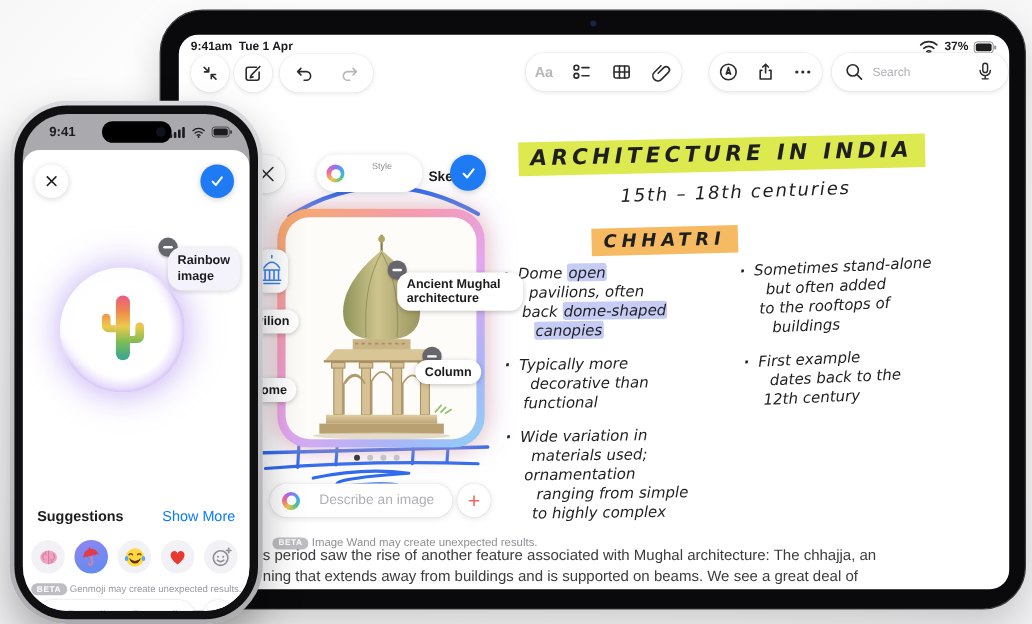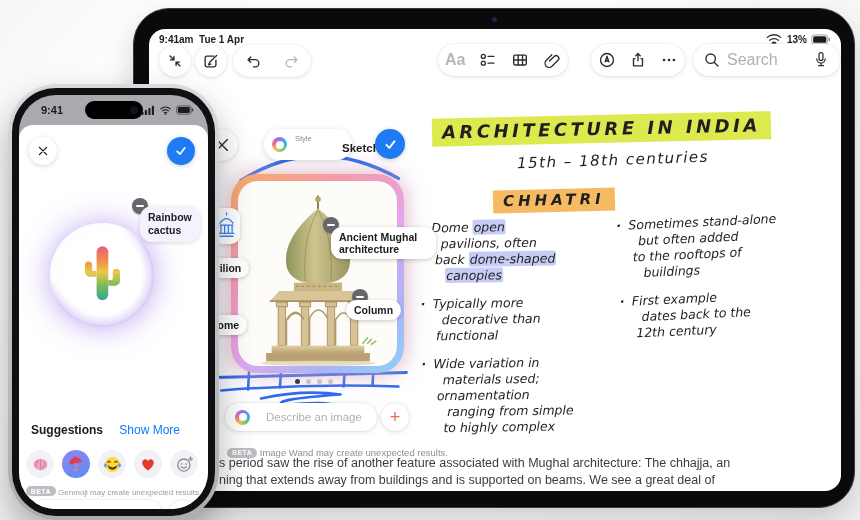--- a/index.html
+++ b/index.html
@@ -13,21 +13,21 @@
   .ipad-screen { position:absolute; left:15px; top:20px; right:13px; bottom:16px; background:#ffffff; border-radius:16px; overflow:hidden; }
 
   .ipad-status { position:absolute; top:3px; left:10px; right:10px; height:14px; font-size:10px; font-weight:700; color:#1c1c1e; display:flex; justify-content:space-between; align-items:center; }
   .ipad-status .right { display:flex; align-items:center; gap:4px; font-weight:600; }
 
   .circle-btn { position:absolute; width:32px; height:32px; border-radius:50%; background:#fff; box-shadow:0 0 0 .5px rgba(0,0,0,.06), 0 1px 4px rgba(0,0,0,.10); display:flex; align-items:center; justify-content:center; }
   .pill { position:absolute; height:32px; border-radius:16px; background:#fff; box-shadow:0 0 0 .5px rgba(0,0,0,.06), 0 1px 4px rgba(0,0,0,.10); display:flex; align-items:center; justify-content:space-around; }
   .ic { width:18px; height:18px; display:block; }
   .ic path, .ic circle, .ic rect, .ic line, .ic polyline { fill:none; stroke:#2c2c2e; stroke-width:1.5; stroke-linecap:round; stroke-linejoin:round; }
   .ic.dim path, .ic.dim circle, .ic.dim rect, .ic.dim line, .ic.dim polyline { stroke:#b6b6bb; }
-  .aa { font-size:16px; font-weight:600; color:#b6b6bb; }
+  .aa { font-size:12px; font-weight:600; color:#b6b6bb; }
 
   .note-title { position:absolute; left:70px; top:46px; font-size:21px; font-weight:700; color:#1c1c1e; letter-spacing:.2px; }
 
   
   .hw { font-family:"DejaVu Sans", sans-serif; font-style:italic; color:#1f1f22; }
   .hl-yellow { position:absolute; left:283px; top:86px; background:#dce94f; padding:3px 10px 4px; transform:rotate(-1.3deg); font-size:18px; font-weight:600; letter-spacing:3.5px; }
   .hw-sub { position:absolute; left:368px; top:122px; font-size:15px; letter-spacing:1.5px; transform:rotate(-2deg); }
   .hl-orange { position:absolute; left:344px; top:160px; background:#f6bb62; padding:2px 10px 3px; transform:rotate(-1.5deg); font-size:15px; font-weight:600; letter-spacing:4px; }
   .col { position:absolute; font-size:12.5px; line-height:16px; }
   .col-left { left:272px; top:190px; width:205px; transform:rotate(-.8deg); }
@@ -59,21 +59,21 @@
   .describe-pill { position:absolute; left:76px; top:374px; width:152px; height:28px; border-radius:14px; background:#fff; box-shadow:0 0 0 .5px rgba(0,0,0,.07), 0 1px 5px rgba(0,0,0,.12); display:flex; align-items:center; gap:16px; padding:0 10px; }
   .placeholder { color:#b0b0b6; font-size:11.5px; white-space:nowrap; }
   .plus-btn { position:absolute; left:232px; top:374px; width:28px; height:28px; border-radius:50%; background:#fff; box-shadow:0 0 0 .5px rgba(0,0,0,.07), 0 1px 5px rgba(0,0,0,.12); color:#f2665c; font-size:18px; font-weight:400; display:flex; align-items:center; justify-content:center; line-height:1; }
 
   .beta-badge { display:inline-block; background:#bdbdc3; color:#fff; font-size:7px; font-weight:700; padding:1.5px 5px; border-radius:7px; letter-spacing:.4px; vertical-align:1px; }
   .beta-line { position:absolute; left:78px; top:418px; font-size:9.5px; color:#8e8e93; }
   .typed { position:absolute; left:70px; font-size:12.5px; color:#3c3c3e; white-space:nowrap; }
 
   
   .x-btn { left:57px; top:100px; }
-  .style-pill { position:absolute; left:115px; top:100px; width:88px; height:31px; border-radius:16px; background:#fff; box-shadow:0 1px 6px rgba(0,0,0,.14); display:flex; align-items:center; gap:8px; padding:0 8px; }
+  .style-pill { position:absolute; left:115px; top:100px; width:88px; height:31px; border-radius:16px; background:#fff; box-shadow:0 1px 6px rgba(0,0,0,.14); display:flex; align-items:center; gap:23px; padding:0 8px; }
   .style-txt { line-height:1.05; }
   .style-txt .lab { font-size:7.5px; color:#8e8e93; }
   .style-txt .val { font-size:11.5px; font-weight:700; color:#1c1c1e;margin-left:47px; }
   .check-btn { position:absolute; width:30px; height:30px; border-radius:50%; background:#1f7bf4; box-shadow:0 1px 5px rgba(0,0,0,.2); display:flex; align-items:center; justify-content:center; }
   .check-btn.ipad-check { left:226px; top:100px; }
 
   
   .iphone { position:absolute; left:8px; top:84px; width:211px; height:436px; background:linear-gradient(180deg,#d9d9de,#ababb0); border-radius:48px; padding:4px; box-shadow:0 16px 34px rgba(0,0,0,.30); z-index:10; }
   .iphone-inner { width:100%; height:100%; background:#101012; border-radius:44px; padding:7px; }
   .iphone-screen { width:100%; height:100%; background:#a9a9ae; border-radius:37px; overflow:hidden; position:relative; }
@@ -85,21 +85,21 @@
   .sheet { position:absolute; left:0; right:0; top:30px; bottom:0; background:#fff; border-radius:14px 14px 0 0; }
   .sheet .x-circle { position:absolute; left:10px; top:12px; width:28px; height:28px; border-radius:50%; background:#fff; box-shadow:0 1px 5px rgba(0,0,0,.16); display:flex; align-items:center; justify-content:center; }
   .sheet .check-btn { left:148px; top:12px; width:28px; height:28px; }
   .bubble-glow { position:absolute; left:24px; top:92px; width:118px; height:118px; border-radius:50%; background:radial-gradient(circle,#cdbdf4 30%,rgba(205,189,244,0) 72%); filter:blur(6px); }
   .bubble { position:absolute; left:31px; top:98px; width:104px; height:104px; border-radius:50%;
     background:radial-gradient(circle at 35% 28%, rgba(255,255,255,.95) 0 42%, rgba(255,255,255,0) 58%),
                radial-gradient(circle, #ffffff 54%, #e9defb 66%, #c9b4f2 74%, #f2bede 81%, #b9d3f8 87%, rgba(255,255,255,.2) 94%);
     box-shadow:0 0 26px 8px rgba(182,156,243,.40); display:flex; align-items:center; justify-content:center; }
   .gen-tag { position:absolute; left:121px; top:81px; width:60px; border-radius:12px; background:#f4f2fb; box-shadow:0 1px 4px rgba(0,0,0,.14); font-size:10.5px; font-weight:700; color:#1c1c1e; padding:5px 8px; line-height:13px; }
   .gen-minus { left:113px; top:73px; }
-  .sug-head { position:absolute; left:12px; right:28px; top:298px; display:flex; justify-content:space-between; align-items:flex-end; }
+  .sug-head { position:absolute; left:12px; right:12px; top:298px; display:flex; justify-content:space-between; align-items:flex-end; }
   .sug-title { font-size:12px; font-weight:700; color:#1c1c1e; }
   .show-more { font-size:12px; color:#0a7aff; }
   .emoji-row { position:absolute; left:7px; top:325px; display:flex; gap:8px; }
   .emoji-cell { width:28px; height:28px; border-radius:50%; background:#f2f2f6; display:flex; align-items:center; justify-content:center; }
   .emoji-cell.grad { background:linear-gradient(160deg,#8f86f2,#5d8cf0); }
   .ip-beta { position:absolute; left:0; right:0; top:361px; text-align:center; font-size:8px; color:#9a9aa0; }
   .ip-input { position:absolute; left:11px; top:375px; width:132px; height:26px; border-radius:13px; background:#fff; box-shadow:0 0 0 .5px rgba(0,0,0,.08), 0 1px 4px rgba(0,0,0,.10); display:flex; align-items:center; gap:5px; padding:0 8px; }
   .ip-input .placeholder { font-size:10.5px; }
   .person-btn { position:absolute; left:150px; top:375px; width:26px; height:26px; border-radius:50%; background:#fff; box-shadow:0 0 0 .5px rgba(0,0,0,.08), 0 1px 4px rgba(0,0,0,.10); display:flex; align-items:center; justify-content:center; }
 </style>
@@ -115,21 +115,21 @@
       <div class="ipad-status">
         <span>
           <span>9:41am</span>&nbsp;
           <span>Tue 1 Apr</span>
         </span>
         <span class="right">
           <svg class="ic" width="13" height="11" viewBox="0 0 20 16">
               <path d="M2.5 6.2a11 11 0 0 1 15 0M5.3 9.4a7 7 0 0 1 9.4 0M8.1 12.4a3 3 0 0 1 3.8 0" stroke="#1c1c1e"></path>
               <circle cx="10" cy="14.6" r="1.1" fill="#1c1c1e" stroke="none"></circle>
             </svg>
-          <span>13%</span>
+          <span>37%</span>
           <svg width="20" height="11" viewBox="0 0 24 13">
               <rect x="1" y="1" width="19" height="11" rx="3" fill="none" stroke="#8e8e93"></rect>
               <rect x="2.6" y="2.6" width="15.8" height="7.8" rx="1.8" fill="#1c1c1e"></rect>
               <rect x="21" y="4.5" width="2" height="4" rx="1" fill="#8e8e93"></rect>
             </svg>
         </span>
       </div>
 
       <div class="circle-btn" style="left:10px; top:16px;">
         <svg class="ic" viewBox="0 0 20 20">
@@ -179,21 +179,21 @@
             <circle cx="4.5" cy="10" r="1.5" fill="#2c2c2e"></circle>
             <circle cx="10" cy="10" r="1.5" fill="#2c2c2e"></circle>
             <circle cx="15.5" cy="10" r="1.5" fill="#2c2c2e"></circle>
           </svg>
       </div>
       <div class="pill" style="left:544px; top:15px; width:147px; justify-content:flex-start; gap:6px; padding:0 10px;">
         <svg class="ic" width="14" height="14" viewBox="0 0 20 20">
             <circle cx="8.5" cy="8.5" r="5.2" stroke="#8e8e93"></circle>
             <path d="M12.4 12.4 L16.6 16.6" stroke="#8e8e93"></path>
           </svg>
-        <span class="placeholder" style="font-size:16px; flex:1;">Search</span>
+        <span class="placeholder" style="font-size:10px; flex:1;">Search</span>
         <svg class="ic" width="13" height="15" viewBox="0 0 20 22">
             <rect x="7.6" y="2" width="4.8" height="9.5" rx="2.4" stroke="#8e8e93"></rect>
             <path d="M4.8 9.5 a5.2 5.2 0 0 0 10.4 0 M10 14.7 V18 M7 18 h6" stroke="#8e8e93"></path>
           </svg>
       </div>
 
 
       <div class="hl-yellow hw">ARCHITECTURE IN INDIA</div>
       <div class="hw-sub hw">15th – 18th centuries</div>
       <div class="hl-orange hw">CHHATRI</div>
@@ -406,21 +406,21 @@
                     <stop offset=".72" stop-color="#7dbb57"></stop>
                   <stop offset=".95" stop-color="#3fa98c"></stop>
                 </linearGradient>
               </defs>
               <rect x="24" y="8" width="13" height="60" rx="6.5" fill="url(#cact)"></rect>
               <path d="M24 42 h-7 a6 6 0 0 1 -6 -6 v-7 a4 4 0 0 1 8 0 v5 a1.5 1.5 0 0 0 1.5 1.5 H24 Z" fill="url(#cact)"></path>
               <path d="M37 52 h7 a6 6 0 0 0 6 -6 v-9 a4 4 0 0 0 -8 0 v7 a1.5 1.5 0 0 1 -1.5 1.5 H37 Z" fill="url(#cact)"></path>
             </svg>
           </div>
           <div class="minus-btn gen-minus"></div>
-          <div class="gen-tag">Rainbow cactus</div>
+          <div class="gen-tag">Rainbow image</div>
 
           <div class="sug-head">
             <span class="sug-title">Suggestions</span>
             <span class="show-more">Show More</span>
           </div>
 
           <div class="emoji-row">
             <div class="emoji-cell">
               <svg width="19" height="19" viewBox="0 0 20 20">
                   <ellipse cx="10" cy="10" rx="7.3" ry="6" fill="#f0a3bf"></ellipse>

